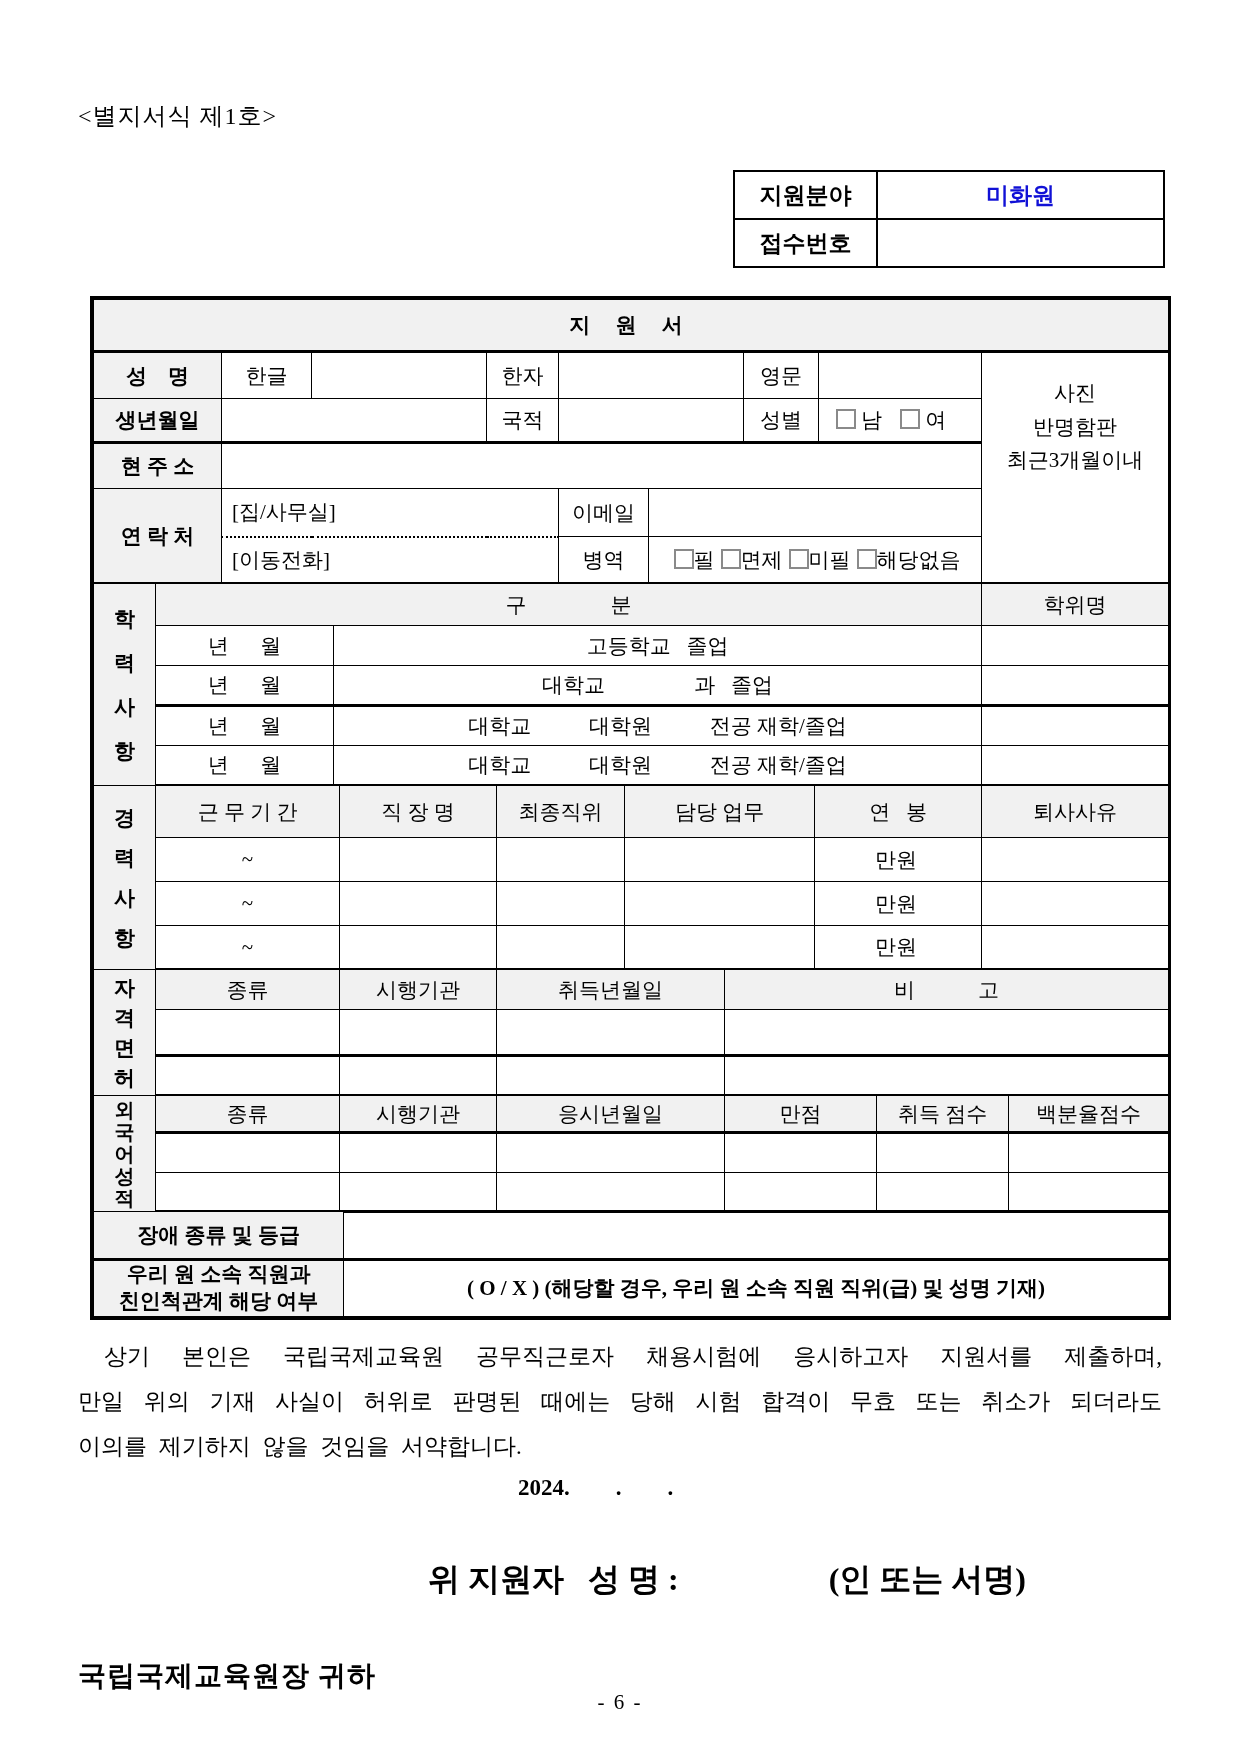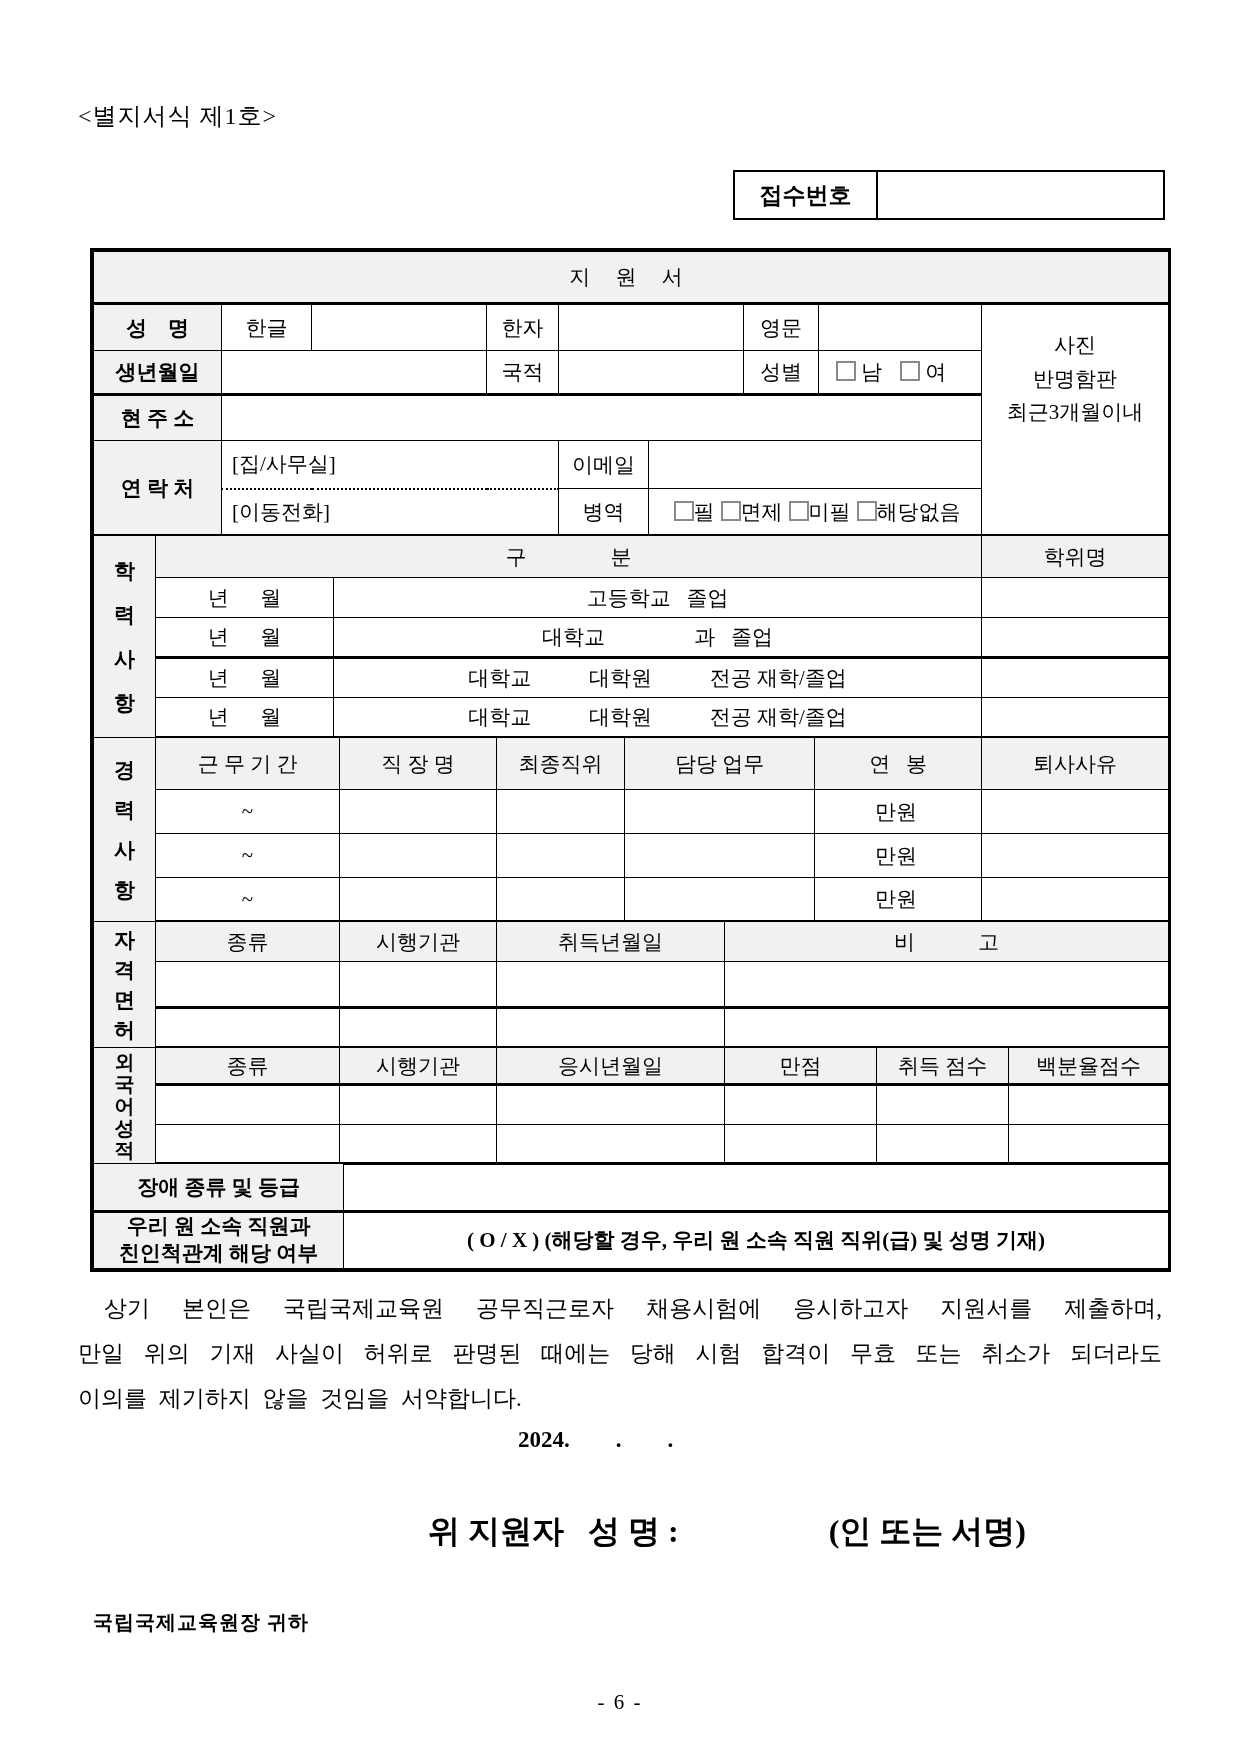--- a/index.html
+++ b/index.html
@@ -25,21 +25,21 @@
   table.sec:first-child{margin-top:0;}
   table.sec td{border:1.5px solid #000;vertical-align:middle;text-align:center;font-size:21px;padding:0 4px;box-sizing:border-box;overflow:hidden;}
   .shade{background:#f1f1f1;}
   .bb{border-bottom:3px solid #000 !important;}
   .bt{border-top:3px solid #000 !important;}
   .dotted{border-bottom:2px dotted #000 !important;}
   .pre{white-space:pre;}
   .b{font-weight:bold;}
   .left{text-align:left !important;padding-left:10px !important;}
   .right{text-align:left;padding-right:8px !important;}
-  .title-cell{font-size:38px;font-weight:normal;letter-spacing:10px;}
+  .title-cell{font-size:38px;font-weight:bold;letter-spacing:10px;}
   .sub{font-size:20px;}
   .vtext{width:24px;margin:0 auto;word-break:break-all;white-space:normal;font-weight:bold;font-size:21px;}
   .lh-edu{line-height:44px;}
   .lh-car{line-height:40px;}
   .lh-lic{line-height:30px;}
   .lh-lang{line-height:22px;font-size:20px;}
   .photo-cell{vertical-align:top !important;padding-top:24px !important;font-size:19px;line-height:1.6;}
   .cb{display:inline-block;width:16px;height:16px;border:2px solid #8a8a8a;vertical-align:-2px;background:#fff;}
   .milcell{font-size:19px;text-align:center;padding-left:8px !important;word-break:break-all;line-height:22px;}
   .mil-opt{margin-right:6px;white-space:nowrap;}
@@ -47,36 +47,40 @@
   .two-line{line-height:1.3;font-size:21px;}
   .ox-val{font-weight:bold;font-size:21px;}
   
   .decl{width:1084px;margin-top:14px;font-size:23px;line-height:45px;word-spacing:6px;}
   .decl-line{text-align:justify;text-align-last:justify;}
   .decl-line.first{padding-left:26px;}
   .decl-line.last{text-align:right;text-align-last:left;}
   .date-line{margin-top:6px;font-size:23px;font-weight:bold;padding-left:440px;white-space:pre;}
   .sign-line{margin-top:20px;font-size:32px;font-weight:bold;padding-left:318px;white-space:pre;}
   .seal-note{margin-left:150px;}
-  .recipient{margin-top:18px;font-size:20px;font-weight:bold;letter-spacing:1px;margin-left:15px;}
+  .recipient{margin-top:18px;font-size:28px;font-weight:bold;letter-spacing:1px;}
   .page-num{position:absolute;left:0;width:1240px;bottom:38px;text-align:center;font-size:21px;letter-spacing:2px;}
 </style>
 </head>
 <body>
 
 <div class="page">
 
   <div class="form-code pre">&lt;별지서식 제1호&gt;</div>
 
   <table class="mini-table">
     <colgroup>
         <col style="width:143px">
         <col style="width:287px">
       </colgroup>
     <tbody>
+        <tr>
+      <td class="lbl">지원분야</td>
+      <td class="accent">미화원</td>
+    </tr>
     <tr>
       <td class="lbl">접수번호</td>
       <td></td>
     </tr>
   </tbody>
     </table>
 
   <div class="form-wrap">
 
     <table class="sec">

